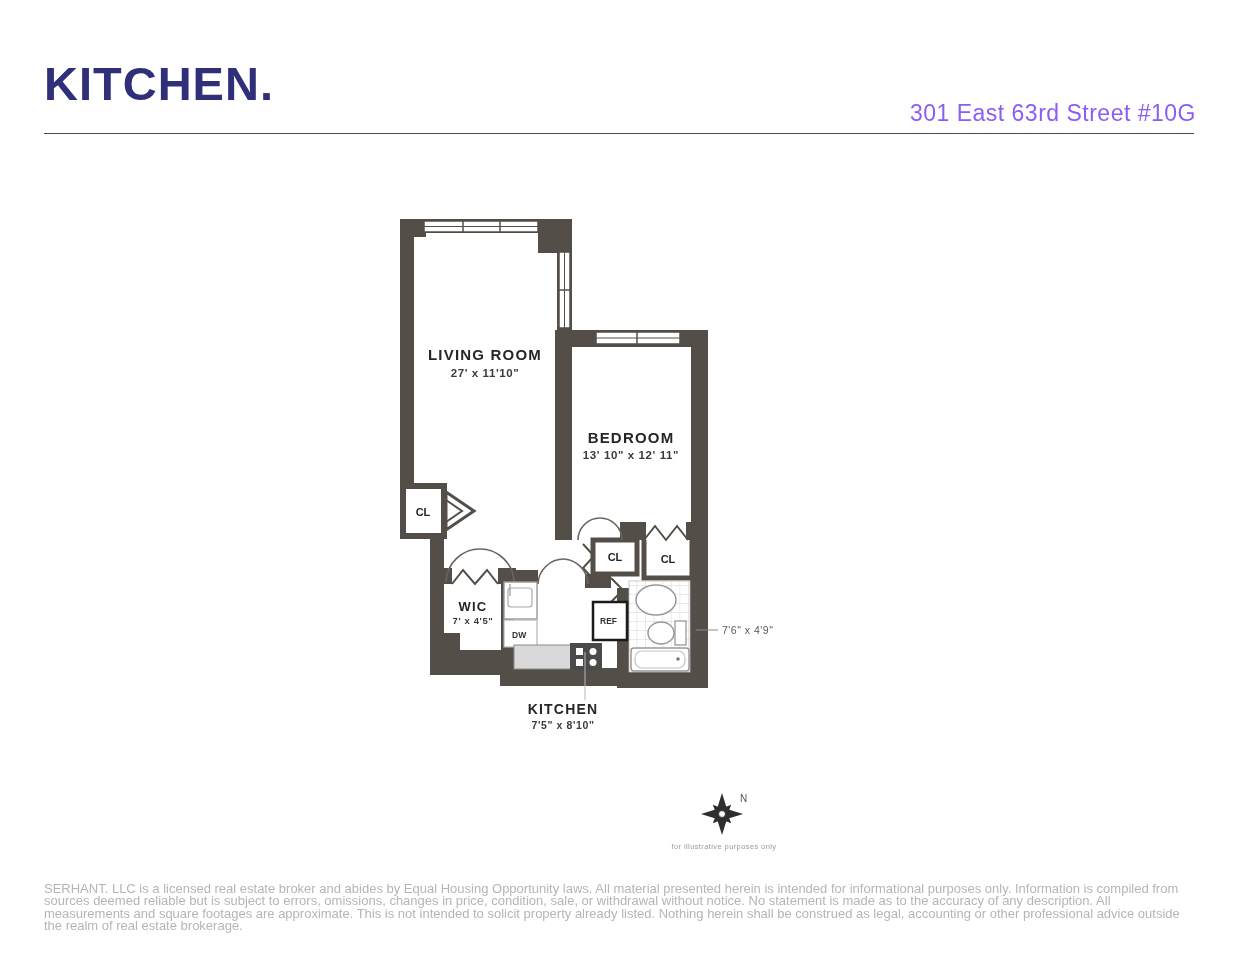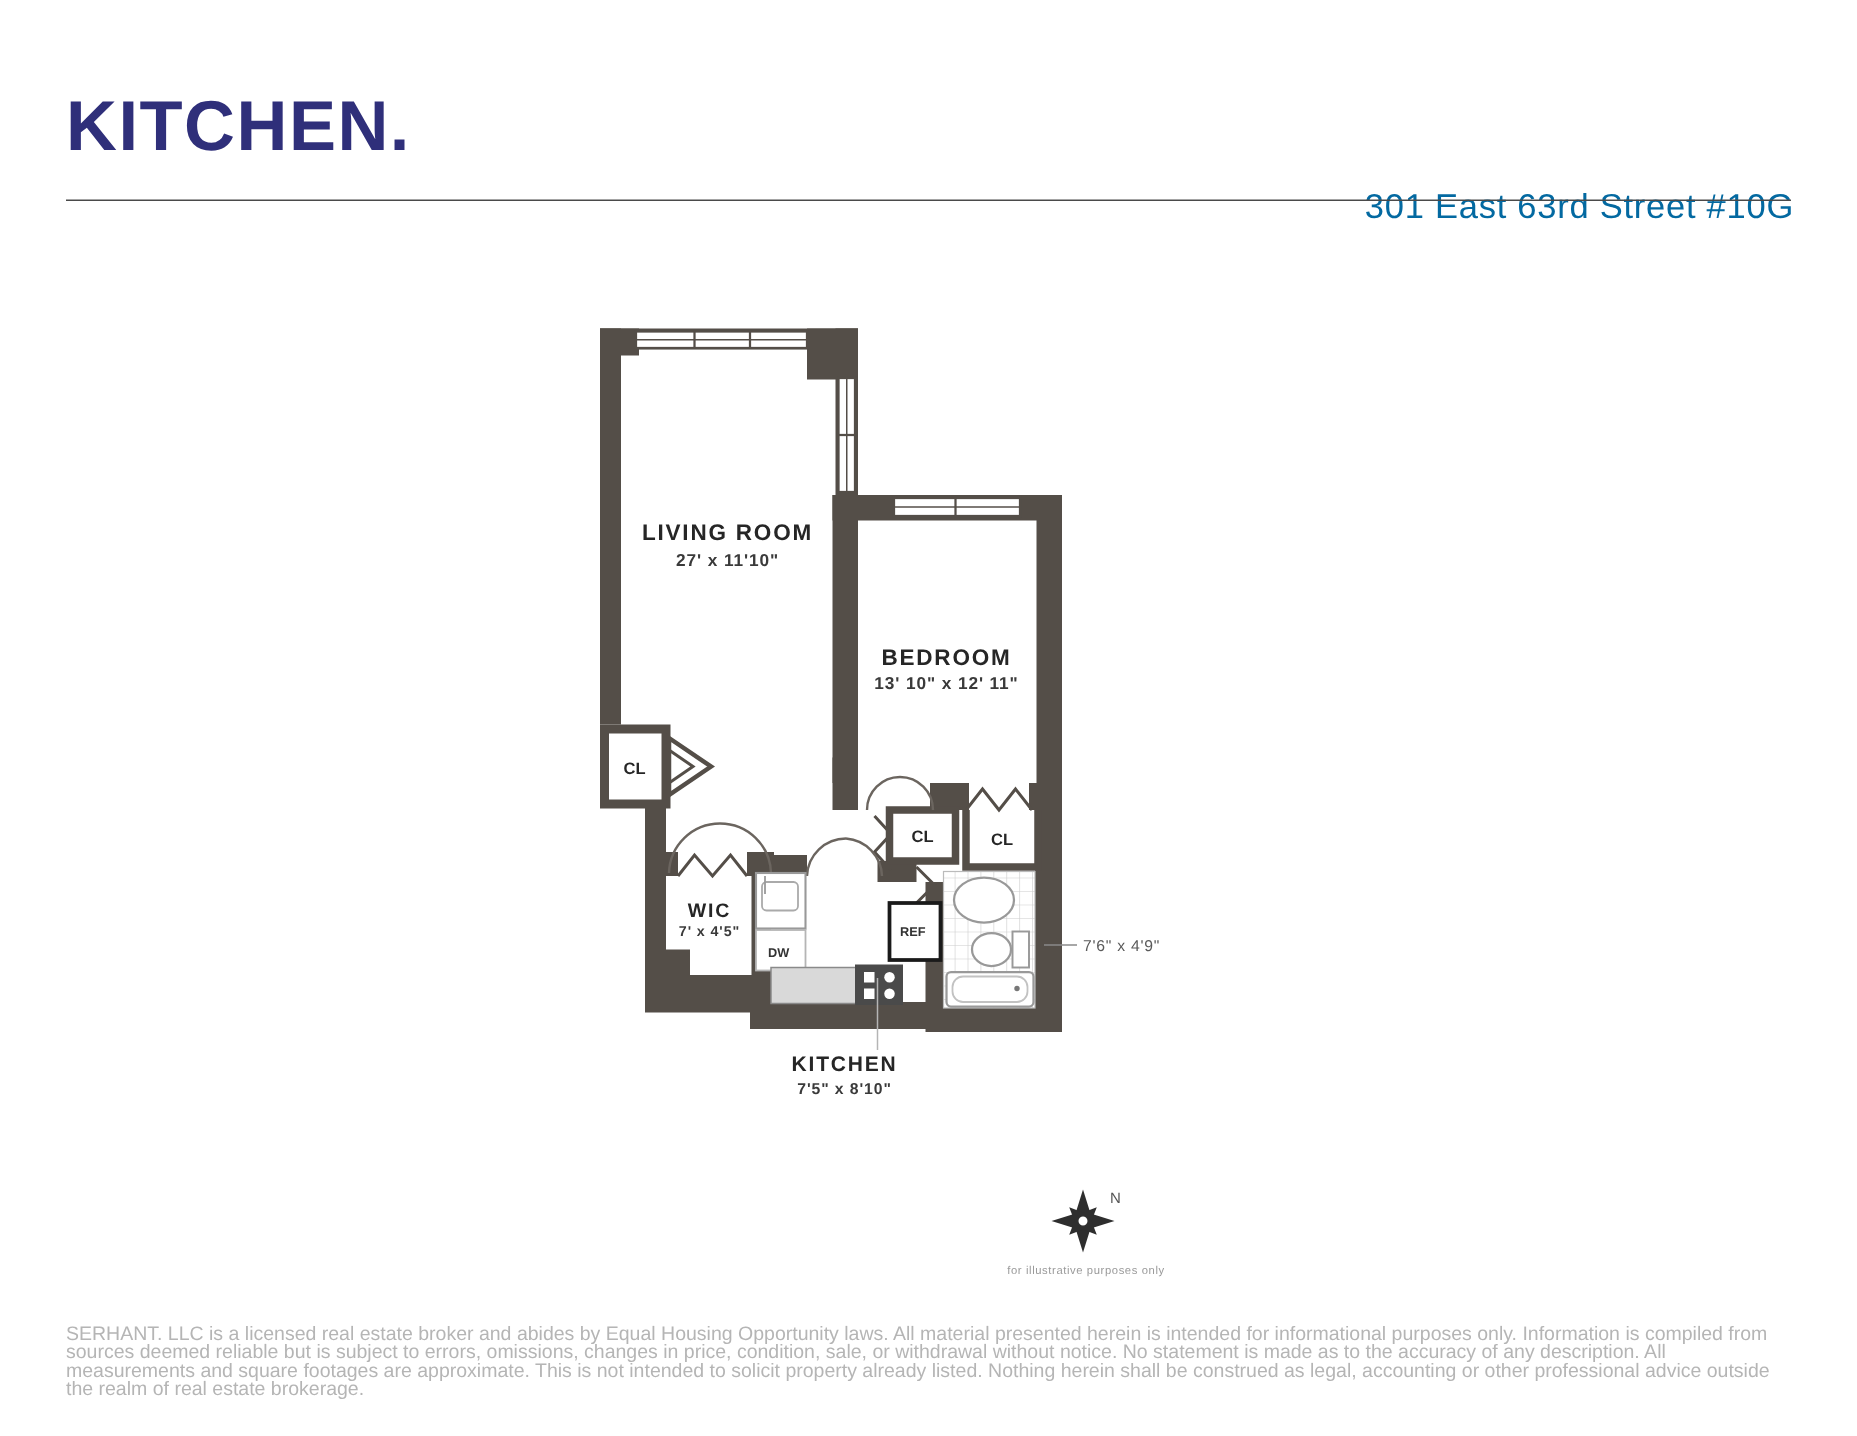--- a/index.html
+++ b/index.html
@@ -1,21 +1,21 @@
 <!DOCTYPE html>
 <html><head>
 <meta charset="utf-8">
 <style>
   html,body{margin:0;padding:0;background:#fff;}
   .page{position:relative;width:1238px;height:957px;background:#fff;overflow:hidden;
         font-family:"Liberation Sans", sans-serif;}
   .logo{position:absolute;left:44px;top:56px;font-size:47px;font-weight:800;
         letter-spacing:1px;color:#2f2f7a;}
-  .address{position:absolute;right:42px;top:100px;font-size:23px;color:#0369a1;
-        letter-spacing:0.5px;margin-top:24px;}
+  .address{position:absolute;right:42px;top:100px;font-size:23px;color:#8b5cf6;
+        letter-spacing:0.5px;}
   .header-rule{position:absolute;left:44px;right:44px;top:133px;border-top:1.5px solid #4a4a4a;}
   .plan-svg{position:absolute;left:390px;top:210px;}
   .room-label{font-weight:bold;font-size:15px;letter-spacing:1.2px;fill:#262626;}
   .dims-label{font-weight:bold;font-size:11.5px;letter-spacing:0.6px;fill:#3a3a3a;}
   .cl-label{font-weight:bold;font-size:11px;fill:#262626;}
   .appl-label{font-weight:bold;font-size:8.5px;fill:#333;}
   .bath-dims{font-size:10.5px;fill:#5a5a5a;letter-spacing:0.5px;}
   .compass-n{font-size:10px;fill:#555;}
   .compass-note{font-size:7.5px;fill:#9a9a9a;letter-spacing:0.4px;}
   .footer{position:absolute;left:44px;top:883px;width:1155px;font-size:13px;

